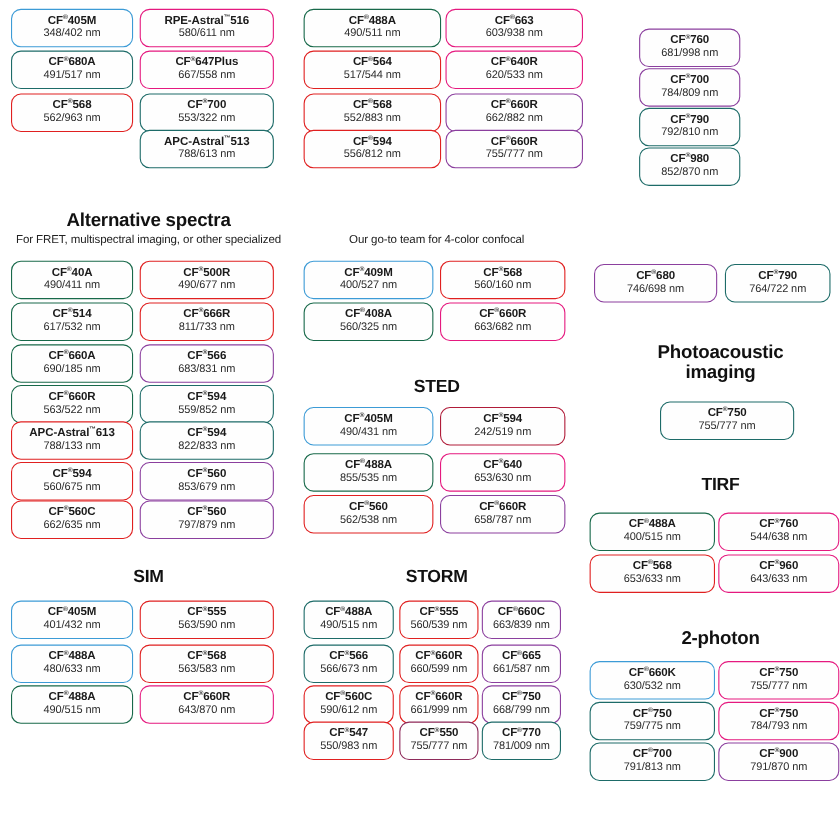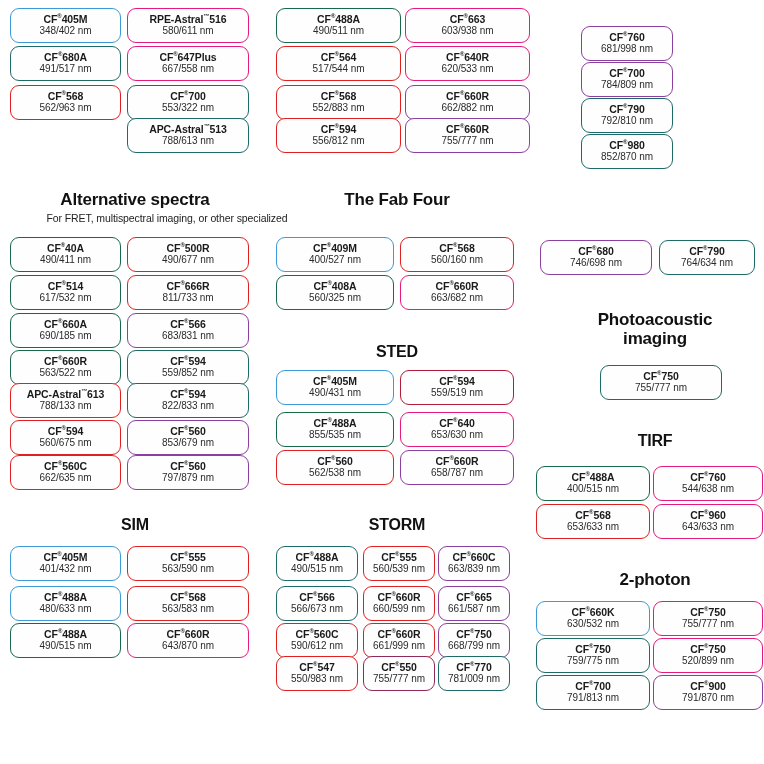--- a/index.html
+++ b/index.html
@@ -78,33 +78,32 @@
   }
   .sec-title.big { font-size: 17px; }
   .sec-title.mid { font-size: 16px; }
   .sec-sub {
     position: absolute;
     text-align: center;
     font-size: 10.5px;
     color: #222222;
     letter-spacing: -0.1px;
     white-space: nowrap;
-    padding-left: 32px;
   }
   .two-line { line-height: 1.12; }
 </style>
 </head>
 <body>
 
 <div id="page">
 
   <div class="sec-title big" style="left: 0px; top: 190px; width: 270px;">Alternative spectra</div>
   <div class="sec-sub" style="left: 0px; top: 212px; width: 270px;">For FRET, multispectral imaging, or other specialized</div>
 
-  <div class="sec-title big" style="left: 272px; top: 190px; width: 250px;">The Fab Four</div>
+  <div class="sec-sub" style="left: 272px; top: 212px; width: 250px;">Our go-to team for 4-color confocal</div>
 
   <div class="sec-title mid" style="left: 272px; top: 343px; width: 250px;">STED</div>
 
   <div class="sec-title mid" style="left: 272px; top: 516px; width: 250px;">STORM</div>
 
   <div class="sec-title mid" style="left: 0px; top: 516px; width: 270px;">SIM</div>
 
   <div class="sec-title big two-line" style="left: 540px; top: 310px; width: 230px;">
     <div>Photoacoustic</div>
     <div>imaging</div>
@@ -270,21 +269,21 @@
       <div class="pill c-green" style="left: 276px; top: 412px; width: 118px; height: 35px;">
         <div class="nm-name">CF<span class="reg">®</span>488A</div>
         <div class="nm-spec">855/535 nm</div>
       </div>
       <div class="pill c-red" style="left: 276px; top: 450px; width: 118px; height: 35px;">
         <div class="nm-name">CF<span class="reg">®</span>560</div>
         <div class="nm-spec">562/538 nm</div>
       </div>
       <div class="pill c-dkred" style="left: 400px; top: 370px; width: 114px; height: 35px;">
         <div class="nm-name">CF<span class="reg">®</span>594</div>
-        <div class="nm-spec">559/519 nm</div>
+        <div class="nm-spec">242/519 nm</div>
       </div>
       <div class="pill c-magenta" style="left: 400px; top: 412px; width: 114px; height: 35px;">
         <div class="nm-name">CF<span class="reg">®</span>640</div>
         <div class="nm-spec">653/630 nm</div>
       </div>
       <div class="pill c-purple" style="left: 400px; top: 450px; width: 114px; height: 35px;">
         <div class="nm-name">CF<span class="reg">®</span>660R</div>
         <div class="nm-spec">658/787 nm</div>
       </div>
       <div class="pill c-blue" style="left: 10px; top: 546px; width: 111px; height: 35px;">
@@ -358,21 +357,21 @@
       <div class="pill c-teal" style="left: 438px; top: 656px; width: 72px; height: 35px;">
         <div class="nm-name">CF<span class="reg">®</span>770</div>
         <div class="nm-spec">781/009 nm</div>
       </div>
       <div class="pill c-purple" style="left: 540px; top: 240px; width: 112px; height: 35px;">
         <div class="nm-name">CF<span class="reg">®</span>680</div>
         <div class="nm-spec">746/698 nm</div>
       </div>
       <div class="pill c-teal" style="left: 659px; top: 240px; width: 96px; height: 35px;">
         <div class="nm-name">CF<span class="reg">®</span>790</div>
-        <div class="nm-spec">764/634 nm</div>
+        <div class="nm-spec">764/722 nm</div>
       </div>
       <div class="pill c-teal" style="left: 600px; top: 365px; width: 122px; height: 35px;">
         <div class="nm-name">CF<span class="reg">®</span>750</div>
         <div class="nm-spec">755/777 nm</div>
       </div>
       <div class="pill c-green" style="left: 536px; top: 466px; width: 114px; height: 35px;">
         <div class="nm-name">CF<span class="reg">®</span>488A</div>
         <div class="nm-spec">400/515 nm</div>
       </div>
       <div class="pill c-red" style="left: 536px; top: 504px; width: 114px; height: 35px;">
@@ -398,21 +397,21 @@
       <div class="pill c-teal" style="left: 536px; top: 675px; width: 114px; height: 35px;">
         <div class="nm-name">CF<span class="reg">®</span>700</div>
         <div class="nm-spec">791/813 nm</div>
       </div>
       <div class="pill c-magenta" style="left: 653px; top: 601px; width: 110px; height: 35px;">
         <div class="nm-name">CF<span class="reg">®</span>750</div>
         <div class="nm-spec">755/777 nm</div>
       </div>
       <div class="pill c-magenta" style="left: 653px; top: 638px; width: 110px; height: 35px;">
         <div class="nm-name">CF<span class="reg">®</span>750</div>
-        <div class="nm-spec">520/899 nm</div>
+        <div class="nm-spec">784/793 nm</div>
       </div>
       <div class="pill c-purple" style="left: 653px; top: 675px; width: 110px; height: 35px;">
         <div class="nm-name">CF<span class="reg">®</span>900</div>
         <div class="nm-spec">791/870 nm</div>
       </div>
     </div>
 
 </div>
 
 </body></html>

